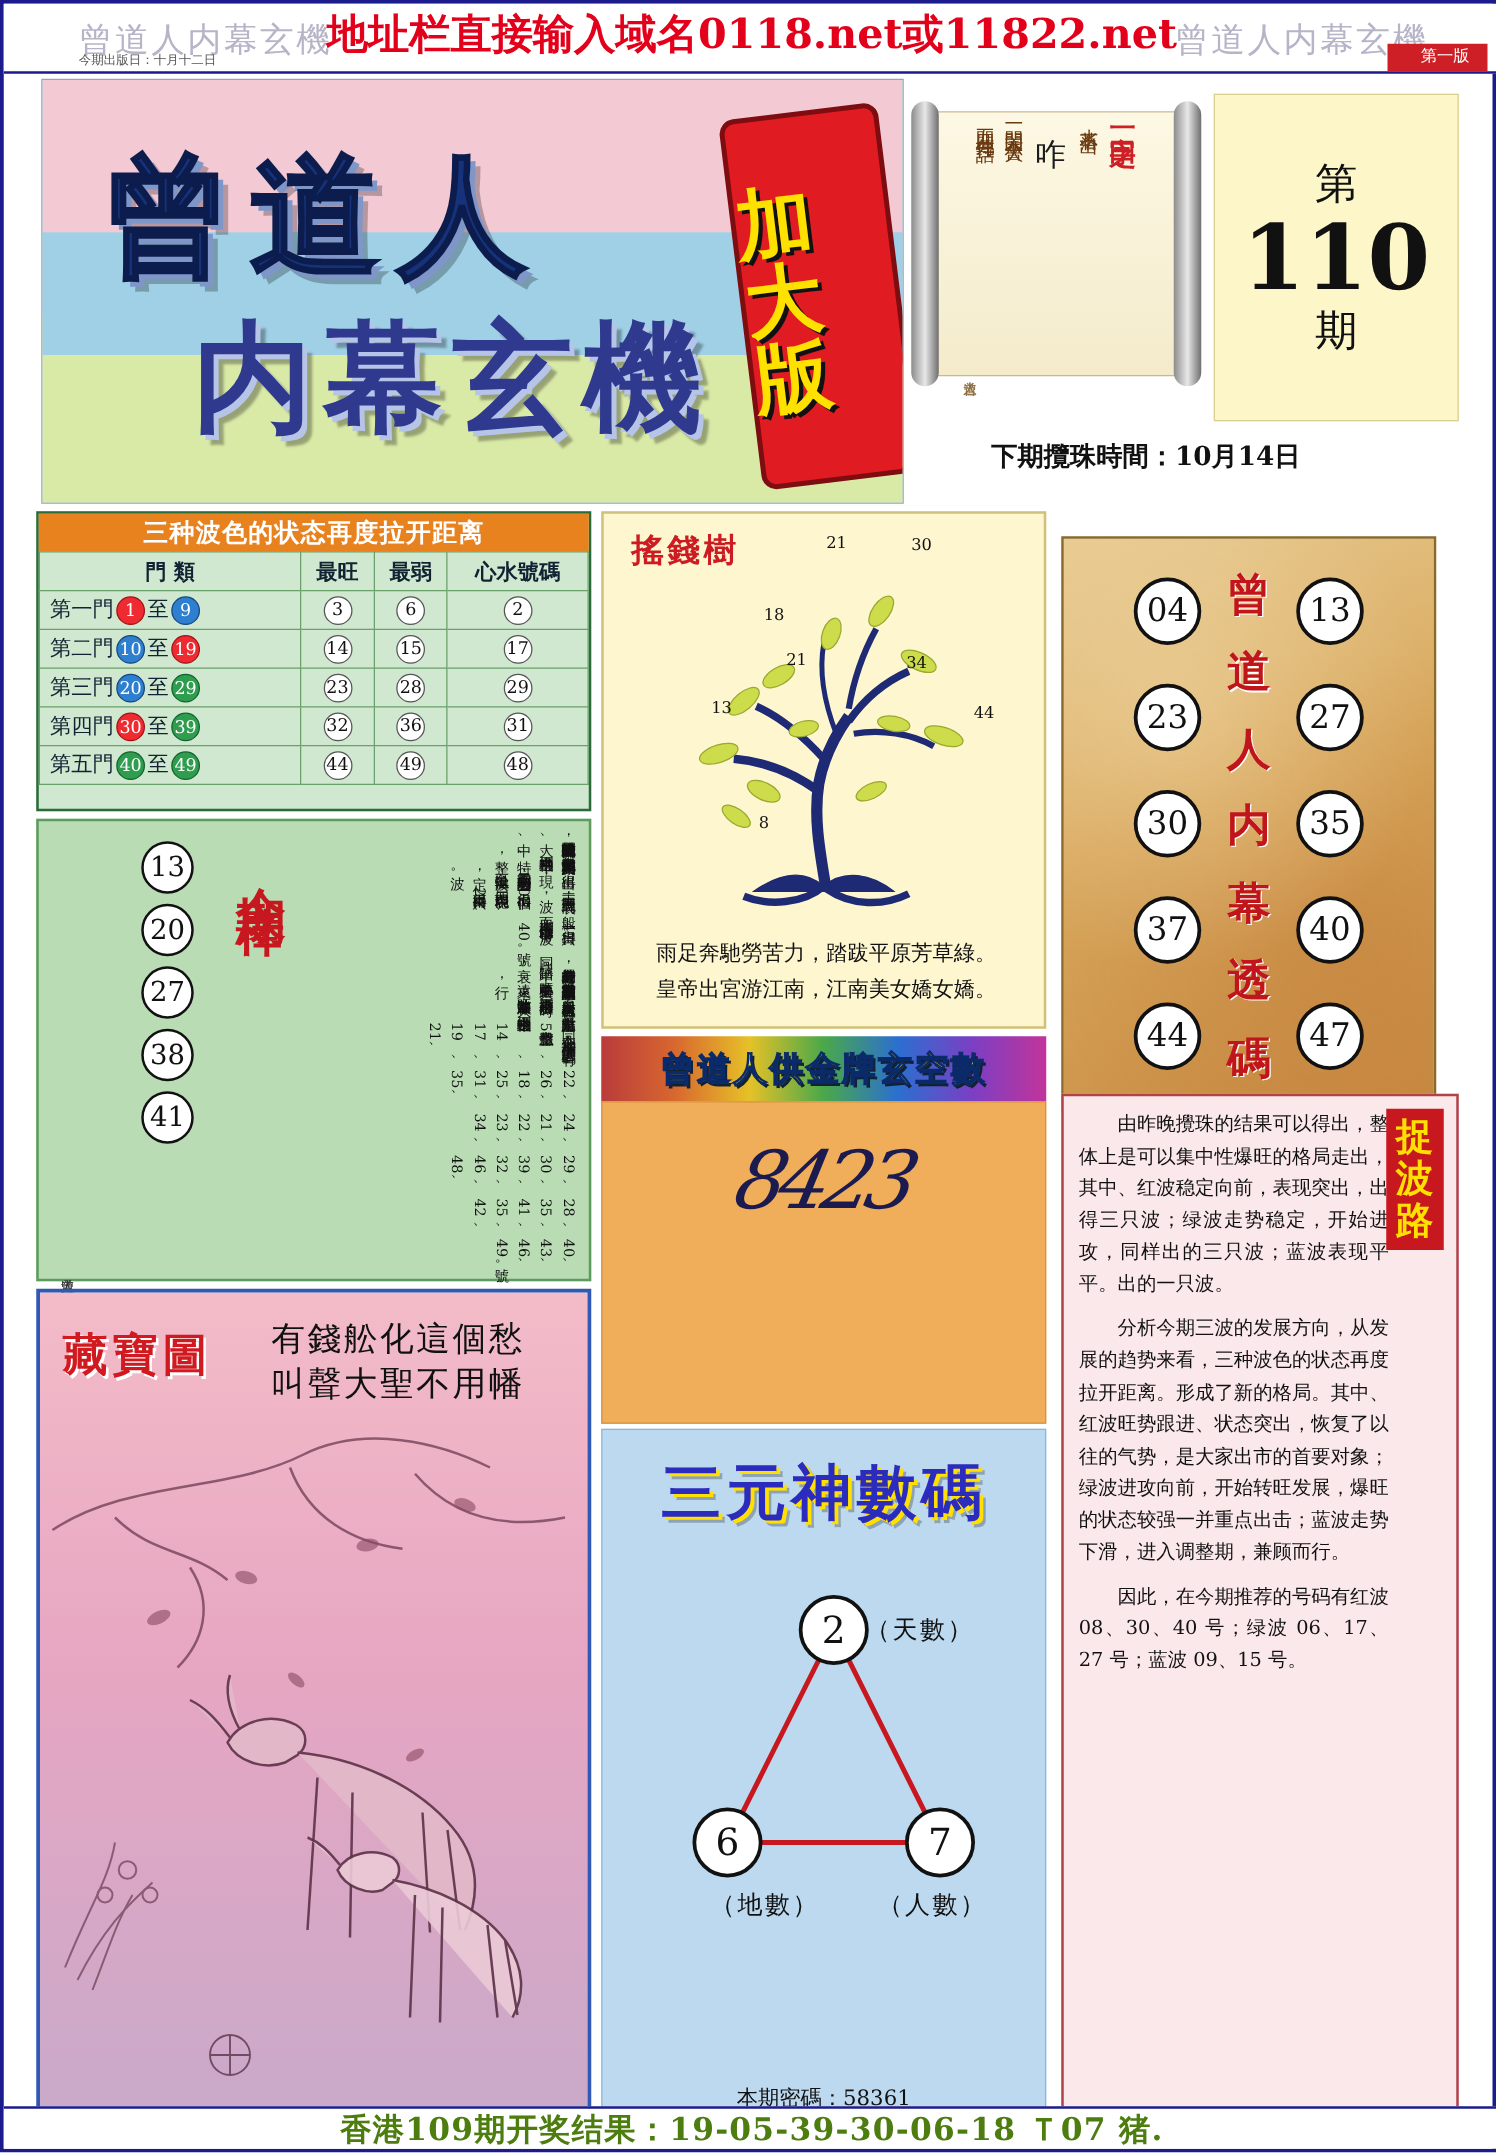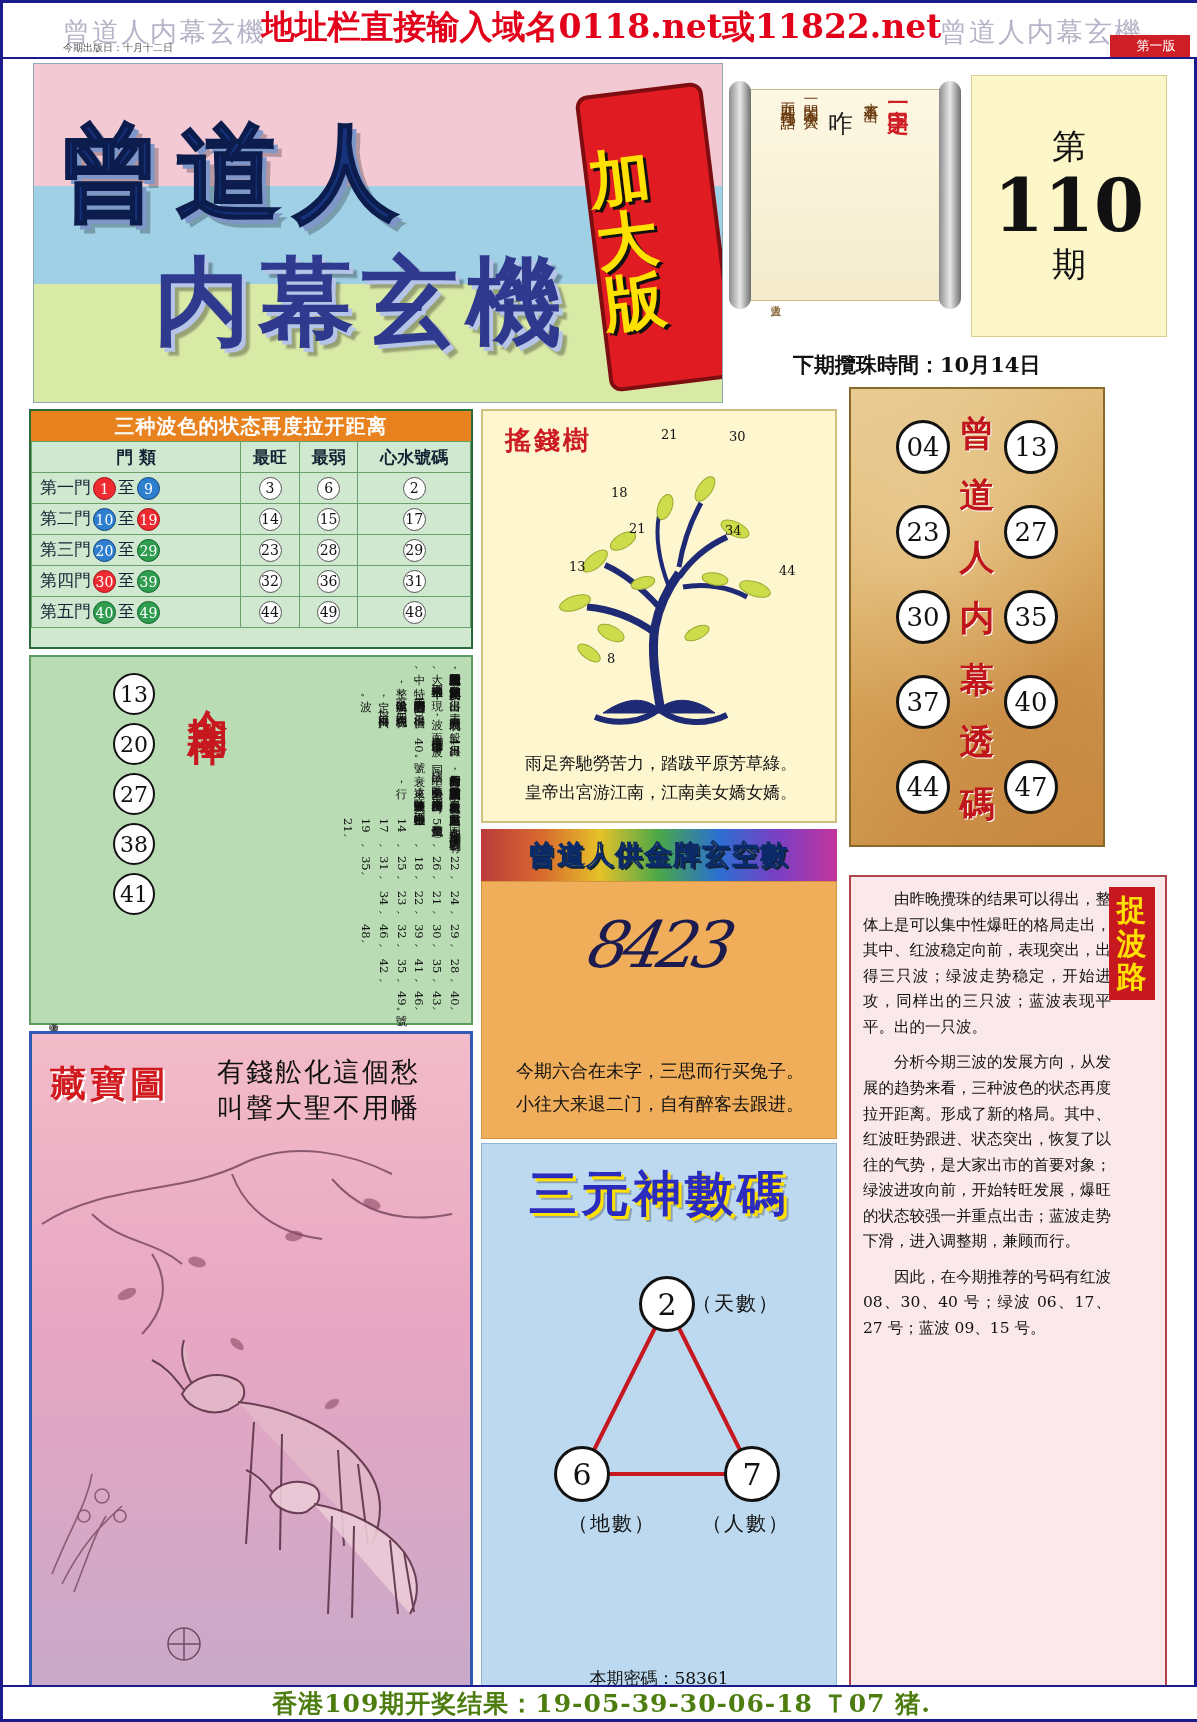--- a/index.html
+++ b/index.html
@@ -58,21 +58,21 @@
   }
   .masthead .stripe-blue {
     position:absolute; left:0; top:36%; width:100%; height:29%;
     background:#9fd0e6;
   }
   .masthead .stripe-green {
     position:absolute; left:0; top:65%; width:100%; height:35%;
     background:#d9e9a6;
   }
   .mh-title1 {
-    position:absolute; left:24px; top:40px;
+    position:absolute; left:48px; top:40px;
     font-family:"DejaVu Serif", serif; font-weight:bold;
     font-size:104px; letter-spacing:14px; color:#16327a;
     -webkit-text-stroke:2px #0b1c4d;
     text-shadow:5px 5px 0 #7f96c9, 9px 9px 0 rgba(0,0,0,.25);
     white-space:nowrap;
   }
   .mh-title2 {
     position:absolute; left:120px; top:175px;
     font-family:"DejaVu Serif", serif; font-weight:bold;
     font-size:96px; letter-spacing:8px; color:#2f3a8f;
@@ -300,21 +300,21 @@
     letter-spacing:2px; white-space:nowrap;
   }
   .tri svg { position:absolute; inset:0; }
   .passcode {
     position:absolute; left:0; right:0; bottom:8px; text-align:center;
     font-family:"DejaVu Serif", serif; font-size:17px; color:#111;
   }
 
   
   .rnum-box {
-    position:absolute; left:846px; top:384px; width:256px; height:460px;
+    position:absolute; left:846px; top:426px; width:300px; height:460px;
     border:2px solid #8a6a2a;
     background:linear-gradient(160deg,#e7c98f,#d9a95e 45%,#c98b43);
     overflow:hidden;
   }
   .rnum-box .watermark {
     position:absolute; inset:0; opacity:.30;
     background:radial-gradient(circle at 30% 30%, #fff3d0 0%, transparent 55%),
                radial-gradient(circle at 75% 70%, #b86a2a 0%, transparent 60%);
   }
   .rnum-grid {
@@ -590,24 +590,20 @@
       <div>皇帝出宮游江南，江南美女嬌女嬌。</div>
     </div>
   </div>
 
   <div class="gold-banner">
     <span>曾道人供金牌玄空數</span>
   </div>
 
   <div class="sig-box">
     <div class="sig-glyph">8423</div>
-    <div class="sig-poem">
-      <div>今期六合在未字，三思而行买兔子。</div>
-      <div>小往大来退二门，自有醉客去跟进。</div>
-    </div>
   </div>
 
   <div class="sanyuan">
     <div class="sy-title">三元神數碼</div>
     <div class="tri">
       <svg viewBox="0 0 230 260">
         <polygon points="115,40 30,210 200,210" fill="none" stroke="#c7181f" stroke-width="4"></polygon>
       </svg>
       <div class="node" style="left:87px; top:12px;">2</div>
       <div class="node" style="left:2px;  top:182px;">6</div>

